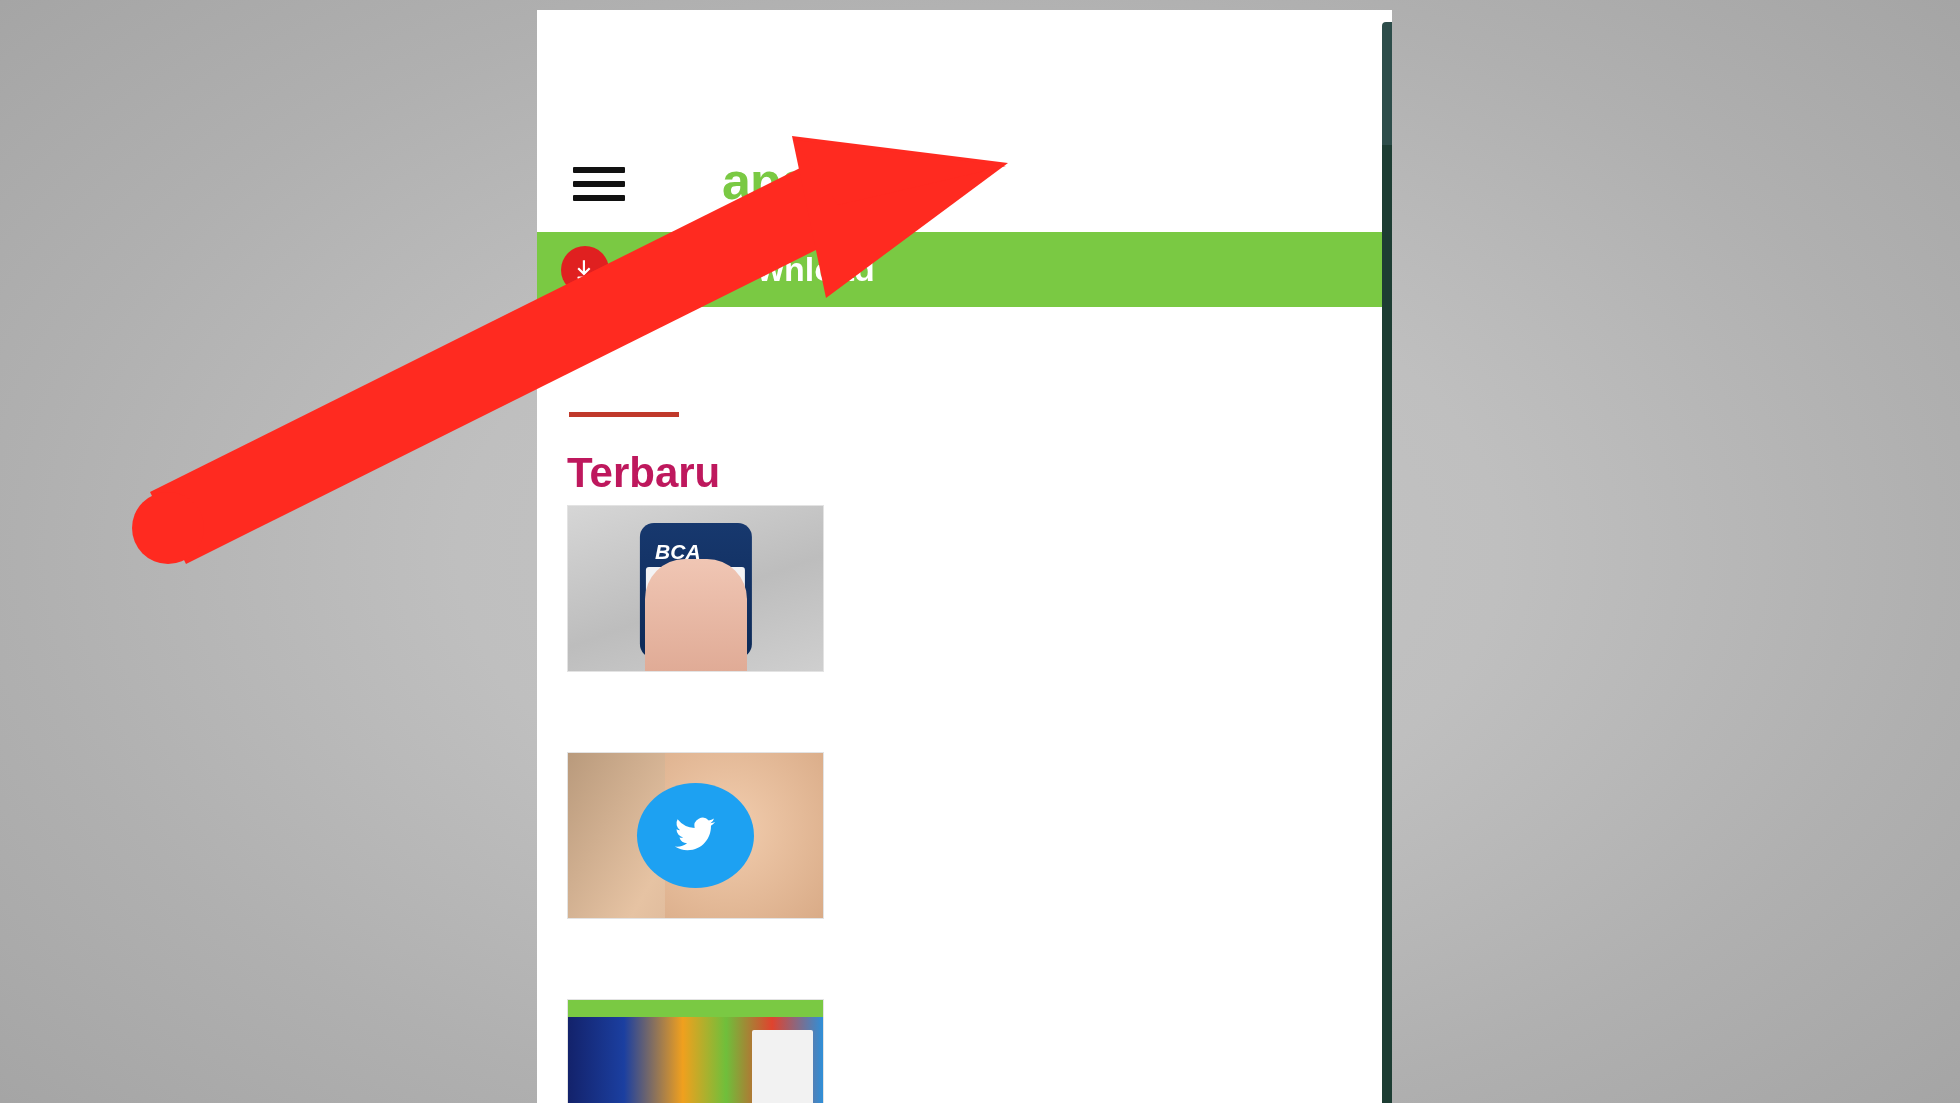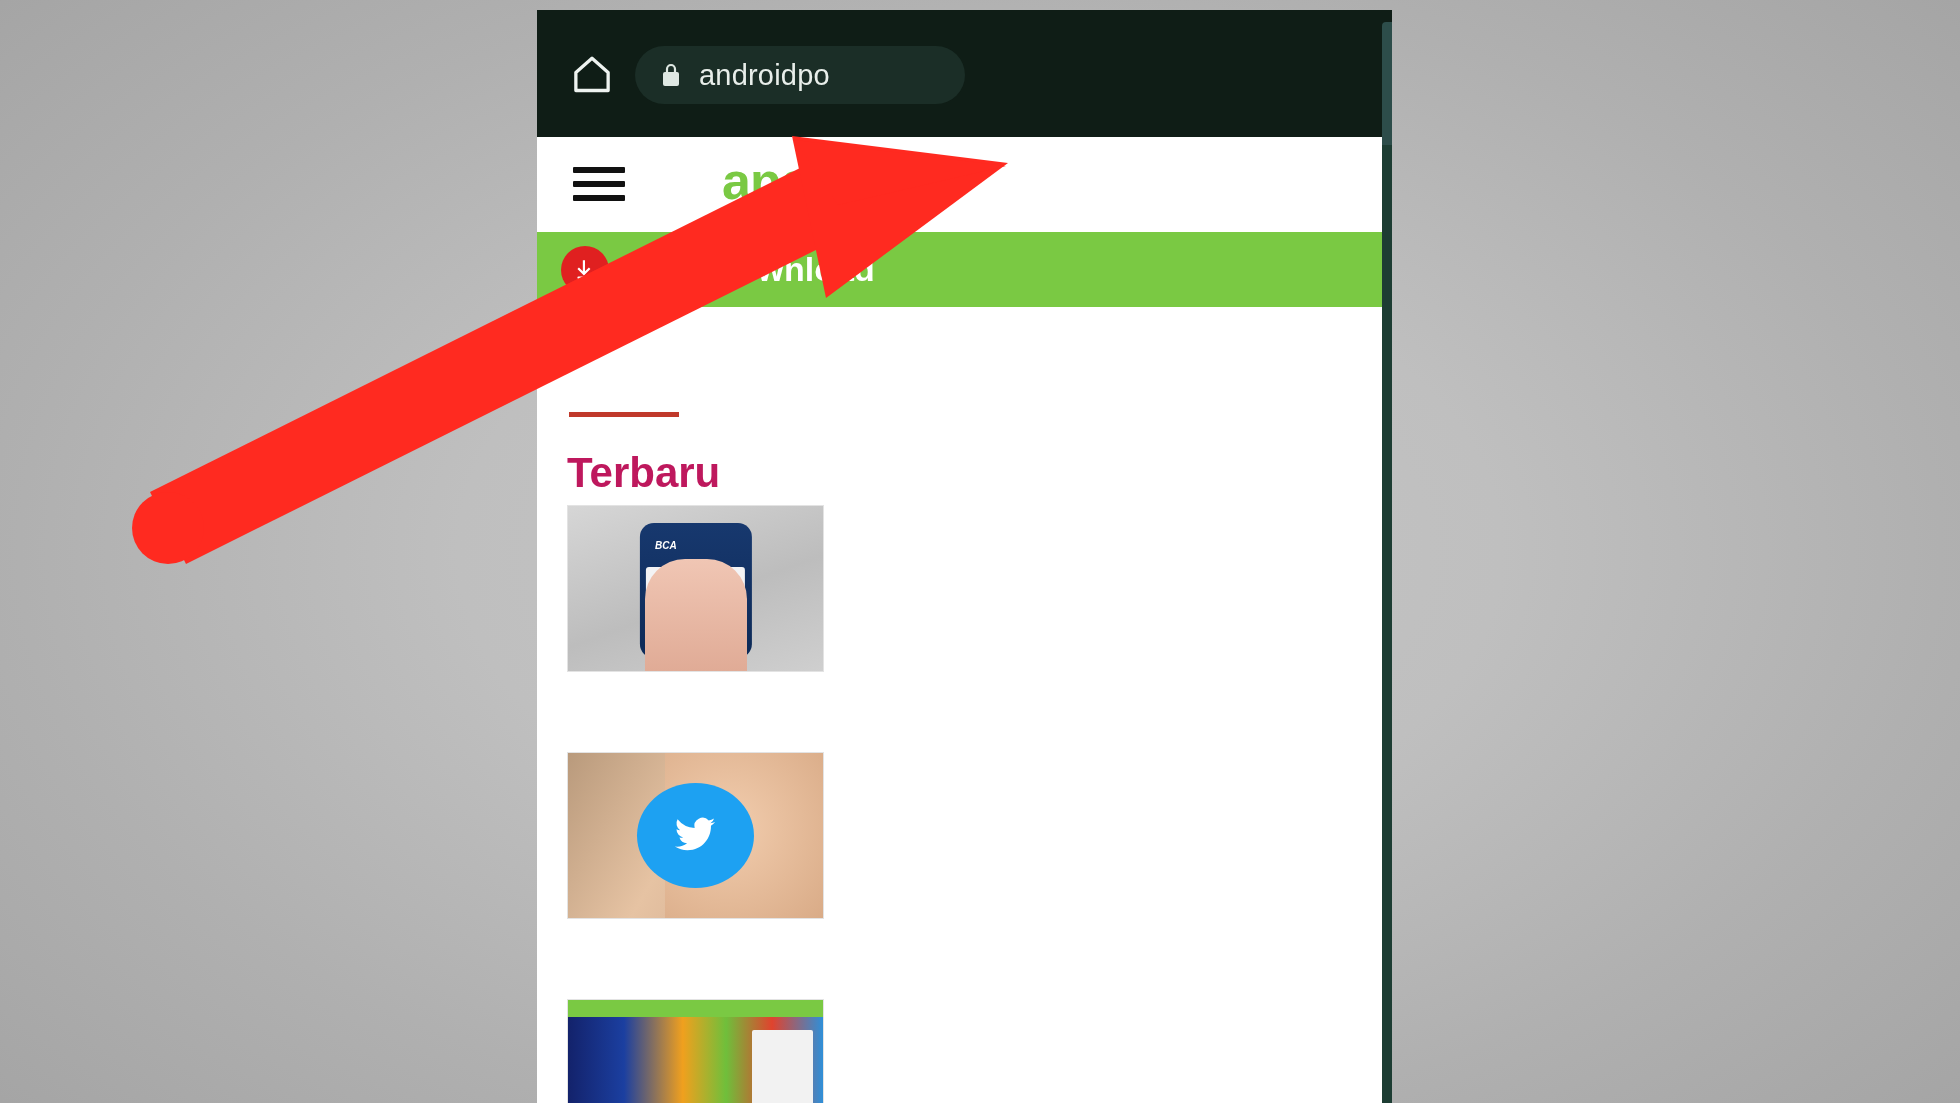--- a/index.html
+++ b/index.html
@@ -95,21 +95,21 @@
   }
   .thumb img,.thumb .ph{display:block;width:100%;height:100%;}
 
   
   .ph1{position:relative;background:linear-gradient(160deg,#d6d6d6,#bdbdbd 55%,#cfcfcf);}
   .ph1 .dev{
     position:absolute;left:50%;top:10%;transform:translateX(-50%);
     width:44%;height:82%;background:linear-gradient(#17386e,#0d2a57);border-radius:14px;
   }
   .ph1 .dev .card{position:absolute;left:6%;top:33%;width:88%;height:40%;background:#f3f3f5;border-radius:3px;}
-  .ph1 .dev .bca{position:absolute;left:14%;top:13%;color:#fff;font-size:10px;font-weight:bold;font-style:italic;}
+  .ph1 .dev .bca{position:absolute;left:14%;top:13%;color:#fff;font-size:21px;font-weight:bold;font-style:italic;}
   .ph1 .hand{
     position:absolute;left:30%;top:32%;width:40%;height:68%;
     background:linear-gradient(#f0c6b4,#e0ab96);border-radius:40px 40px 0 0;
   }
 
   
   .ph2{position:relative;background:linear-gradient(120deg,#b99a7c,#e6c3a3 45%,#caa187);}
   .ph2 .face{position:absolute;right:0;top:0;width:62%;height:100%;background:radial-gradient(circle at 40% 45%,#f2cdae,#d9ab87);}
   .ph2 .tw{
     position:absolute;left:27%;top:18%;width:46%;height:64%;border-radius:50%;
@@ -180,36 +180,20 @@
       </div>
 
       <div class="thumb" style="top:862px;height:165px;">
         <div class="ph ph3">
           <div class="top"></div>
             <div class="panel"></div>
         </div>
       </div>
     </div>
 
-    <div class="topbar">
-      <div class="home-icon">
-        <svg width="44" height="44" viewBox="0 0 24 24" fill="none" stroke="#eef3f0" stroke-width="1.8" stroke-linejoin="round">
-          <path d="M3.2 11.2 12 3.4l8.8 7.8V21H3.2z"></path>
-        </svg>
-      </div>
-      <div class="urlbar">
-        <span class="lock-icon">
-          <svg width="24" height="28" viewBox="0 0 24 28" fill="none">
-              <rect x="4" y="11" width="16" height="14" rx="2" fill="#dfe8e3"></rect>
-              <path d="M8 11V8a4 4 0 0 1 8 0v3" stroke="#dfe8e3" stroke-width="2.2" fill="none"></path>
-            </svg>
-        </span>
-        <span class="url-text">androidpo</span>
-      </div>
-    </div>
 
     <div class="toolpanel">
       
       
       
       
       
     </div>
 
     <div class="menu">

